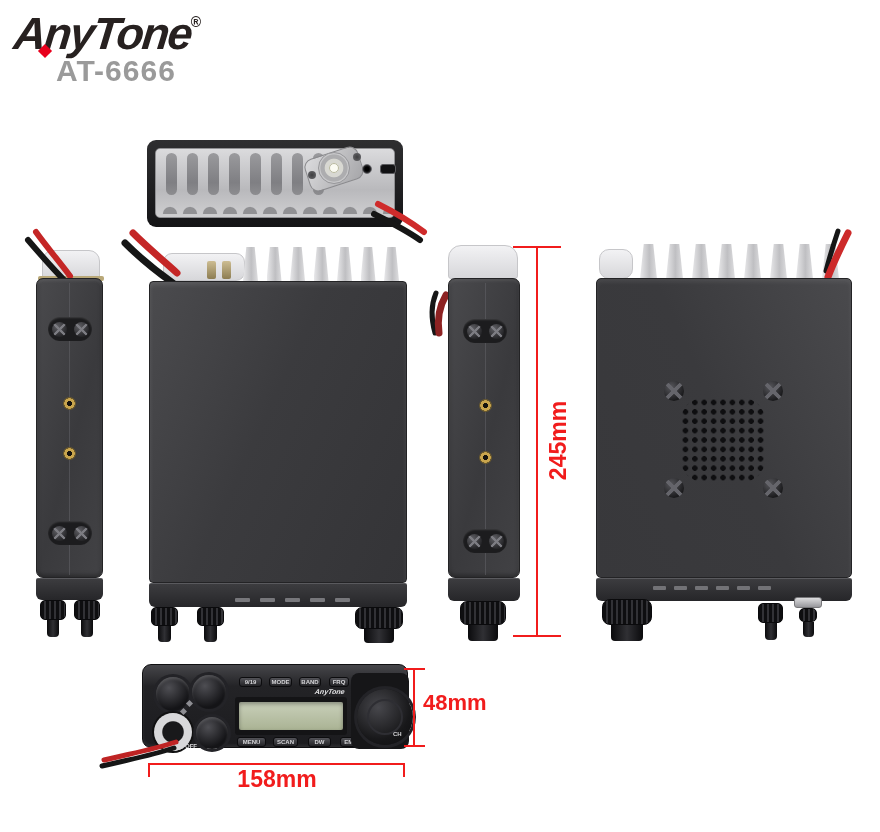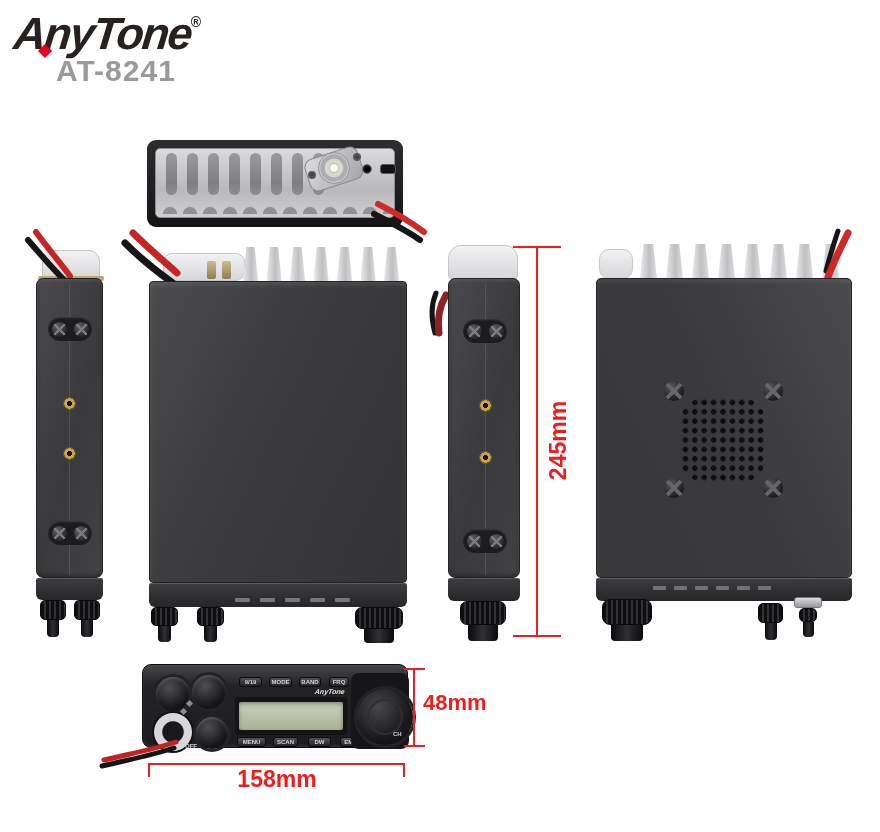--- a/index.html
+++ b/index.html
@@ -63,21 +63,21 @@
 </head>
 <body>
 
 <div id="canvas">
 
   <div class="abs" style="left:14px; top:8px; width:260px; height:92px;">
     <div class="abs" style="left:0; top:0;">
       <span class="logo-text">AnyTone</span><span class="logo-reg">®</span>
     </div>
     <span class="abs logo-diamond" style="left:26px; top:38px;"></span>
-    <div class="abs model-text" style="left:42px; top:46px;">AT-8241</div>
+    <div class="abs model-text" style="left:42px; top:46px;">AT-6666</div>
   </div>
 
   <div class="abs" style="left:147px; top:140px; width:256px; height:87px; background:linear-gradient(180deg,#2e2e30,#141416); border-radius:9px; overflow:visible;">
     <div class="abs" style="left:8px; top:8px; width:240px; height:70px; border-radius:5px; background:linear-gradient(180deg,#dbdbdd,#b9b9bc 60%,#cfcfd1); border:1px solid #8f8f92;">
       <span class="abs" style="left:10px;  top:4px; width:11px; height:42px; border-radius:6px; background:linear-gradient(180deg,#9a9a9d,#7f7f83 70%,#8d8d90);"></span>
       <span class="abs" style="left:31px;  top:4px; width:11px; height:42px; border-radius:6px; background:linear-gradient(180deg,#9a9a9d,#7f7f83 70%,#8d8d90);"></span>
       <span class="abs" style="left:52px;  top:4px; width:11px; height:42px; border-radius:6px; background:linear-gradient(180deg,#9a9a9d,#7f7f83 70%,#8d8d90);"></span>
       <span class="abs" style="left:73px;  top:4px; width:11px; height:42px; border-radius:6px; background:linear-gradient(180deg,#9a9a9d,#7f7f83 70%,#8d8d90);"></span>
       <span class="abs" style="left:94px;  top:4px; width:11px; height:42px; border-radius:6px; background:linear-gradient(180deg,#9a9a9d,#7f7f83 70%,#8d8d90);"></span>
       <span class="abs" style="left:115px; top:4px; width:11px; height:42px; border-radius:6px; background:linear-gradient(180deg,#9a9a9d,#7f7f83 70%,#8d8d90);"></span>

